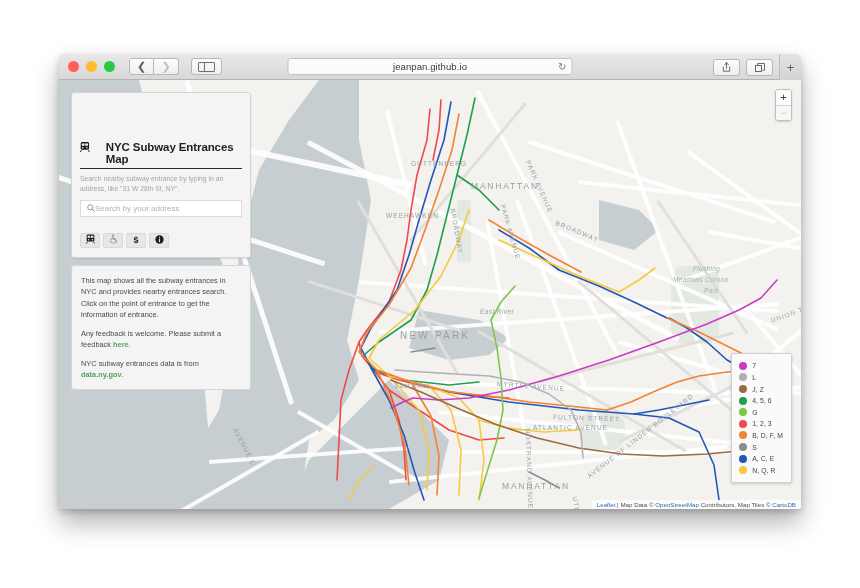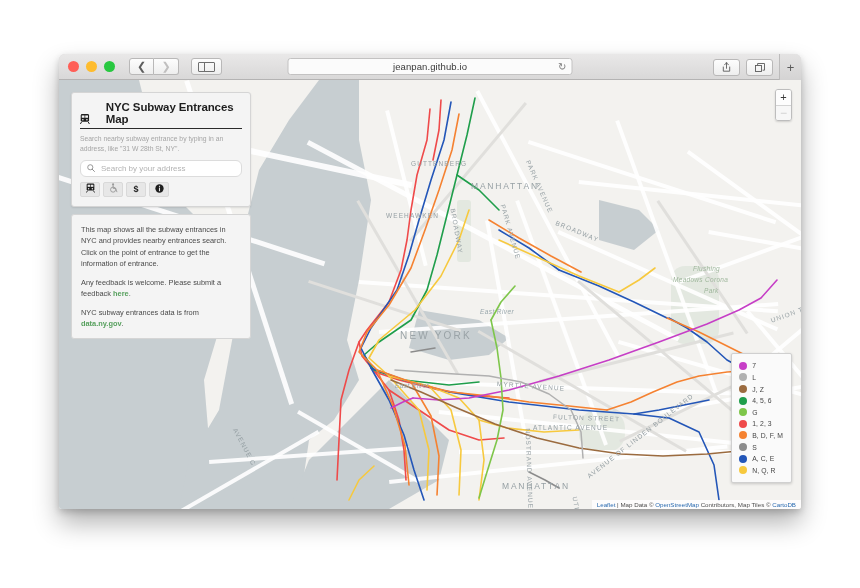--- a/index.html
+++ b/index.html
@@ -114,30 +114,30 @@
   .panel {
     position: absolute; left: 12px; top: 12px; width: 180px;
     z-index: 40; font-size: 8px;
   }
   .panel-card {
     background: #f4f4f4; border: 1px solid #d5d5d5; border-radius: 3px;
     padding: 8px 8px 9px 8px; margin-bottom: 7px;
     box-shadow: 0 1px 2px rgba(0,0,0,.10);
   }
   .panel-title {
-    display: flex; align-items: flex-end; gap: 16px;
-    border-bottom: 1.6px solid #2b2b2b; padding-bottom: 3px; margin-bottom: 5px;
+    display: flex; align-items: flex-start; gap: 16px;
+    border-bottom: 1.6px solid #2b2b2b; padding-bottom: 3px; margin-bottom: 5px; margin-top: 40px;
   }
   .panel-title .ttxt { font-size: 11.5px; font-weight: bold; color: #1e1e1e; letter-spacing: -0.1px; }
   .panel-sub { font-size: 6.8px; color: #a6a6a6; line-height: 1.45; margin-bottom: 6px; }
 
   .searchbox {
-    display: flex; align-items: center; gap: 6px;
-    background: #ffffff; border: 1px solid #dcdcdc; border-radius: 6px;
-    height: 17px; padding: 0 6px; margin-bottom: 5px;
+    display: flex; align-items: center; 
+    background: #ffffff; border: 1px solid #dcdcdc; border-radius: 0;
+    height: 17px; padding: 0 6px; margin-bottom: 16px;
   }
   .searchbox .ph { font-size: 8px; color: #b3b3b3; }
 
   .filters { display: flex; gap: 3px; }
   .fbtn {
     width: 20px; height: 15px; background: #e7e7e7; border: 1px solid #d9d9d9;
     border-radius: 2px; display: flex; align-items: center; justify-content: center;
     color: #1f1f1f;
   }
 
@@ -315,21 +315,21 @@
             <path d="M432,240 L442,222 L456,206" stroke="#7ec64a" stroke-width="1.6" fill="none" stroke-linecap="round" stroke-linejoin="round"></path>
             <path d="M332,300 L362,312 L398,328 L436,344 L478,358 L520,368 L562,374 L604,376 L648,374 L690,370" stroke="#9b6b3f" stroke-width="1.6" fill="none" stroke-linecap="round" stroke-linejoin="round"></path>
             <path d="M690,370 L710,358 L726,344" stroke="#9b6b3f" stroke-width="1.6" fill="none" stroke-linecap="round" stroke-linejoin="round"></path>
             <path d="M336,290 L364,292 L396,294 L430,296 L462,302 L490,314 L512,330 L522,352 L524,378" stroke="#b0b0b0" stroke-width="1.5" fill="none" stroke-linecap="round" stroke-linejoin="round"></path>
             <path d="M352,272 L364,270 L376,268" stroke="#8c8c8c" stroke-width="1.5" fill="none" stroke-linecap="round" stroke-linejoin="round"></path>
             <path d="M470,392 L486,400 L500,408" stroke="#8c8c8c" stroke-width="1.5" fill="none" stroke-linecap="round" stroke-linejoin="round"></path>
           </svg>
           <div class="maplabel " style="left: 352px; top: 80px;">GUTTENBERG</div>
           <div class="maplabel " style="left: 327px; top: 132px;">WEEHAWKEN</div>
           <div class="maplabel boro" style="left: 412px; top: 101px;">MANHATTAN</div>
-          <div class="maplabel city" style="left: 341px; top: 250px;">NEW YORK</div>
+          <div class="maplabel city" style="left: 341px; top: 250px;">NEW PARK</div>
           <div class="maplabel boro" style="left: 443px; top: 401px;">MANHATTAN</div>
           <div class="maplabel water-lbl" style="left: 421px; top: 228px;">East River</div>
           <div class="maplabel water-lbl" style="left: 336px; top: 302px;">East River</div>
           <div class="maplabel " style="left: 469px; top: 77px; transform: rotate(66deg);">PARK AVENUE</div>
           <div class="maplabel " style="left: 444px; top: 121px; transform: rotate(74deg);">PARK AVENUE</div>
           <div class="maplabel " style="left: 497px; top: 139px; transform: rotate(22deg);">BROADWAY</div>
           <div class="maplabel " style="left: 394px; top: 125px; transform: rotate(80deg);">BROADWAY</div>
           <div class="maplabel " style="left: 712px; top: 237px; transform: rotate(-20deg);">UNION TURNPIKE</div>
           <div class="maplabel " style="left: 438px; top: 300px; transform: rotate(4deg);">MYRTLE AVENUE</div>
           <div class="maplabel " style="left: 494px; top: 333px; transform: rotate(2deg);">FULTON STREET</div>

